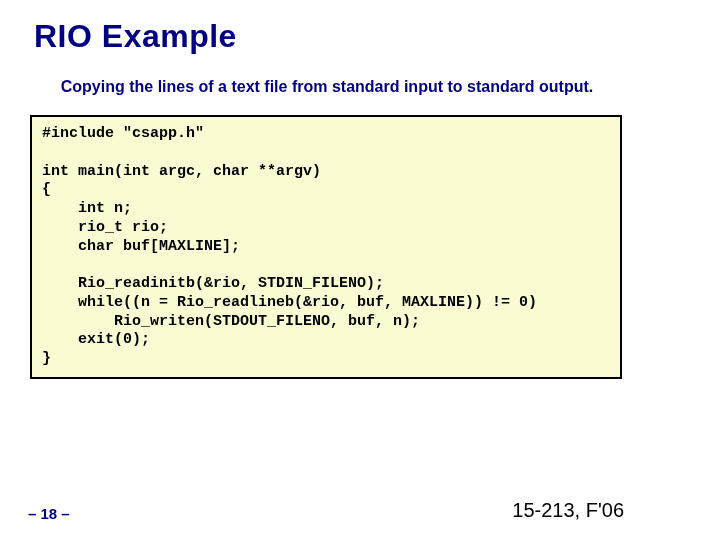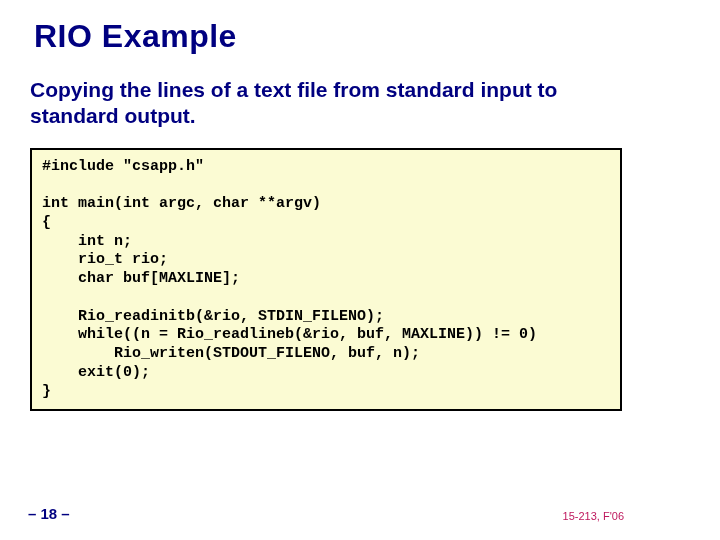--- a/index.html
+++ b/index.html
@@ -21,26 +21,27 @@
     position: relative;
   }
   .title {
     font-size: 32px;
     font-weight: bold;
     color: #000080;
     margin: 0 0 22px 6px;
     letter-spacing: 0.5px;
   }
   .subtitle {
-    font-size: 21px;
+    font-size: 16px;
     font-weight: bold;
     color: #000080;
     margin: 0 0 18px 0;
     padding-left: 2px;
     line-height: 1.25;
+    text-align: center;
   }
   .codebox {
     border: 2px solid #000;
     background: #fbfbd3;
     padding: 8px 10px;
     margin: 0 2px;
   }
   .code {
     font-family: "Courier New", Courier, monospace;
     font-size: 15px;
@@ -54,22 +55,22 @@
     left: 28px;
     bottom: 18px;
     font-size: 15px;
     color: #000080;
     font-weight: bold;
   }
   .footer-right {
     position: absolute;
     right: 28px;
     bottom: 18px;
-    font-size: 11px;
-    color: #be185d;
+    font-size: 20px;
+    color: #000000;
     text-align: center;
   }
 </style>
 </head>
 <body>
 
 <div class="slide">
   <h1 class="title">RIO Example</h1>
   <div class="subtitle">Copying the lines of a text file from standard input to standard output.</div>
   <div class="codebox">

